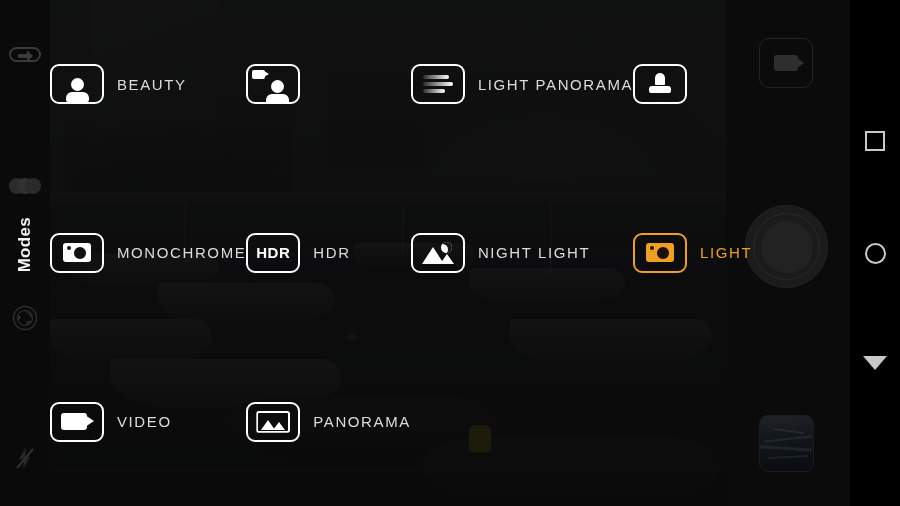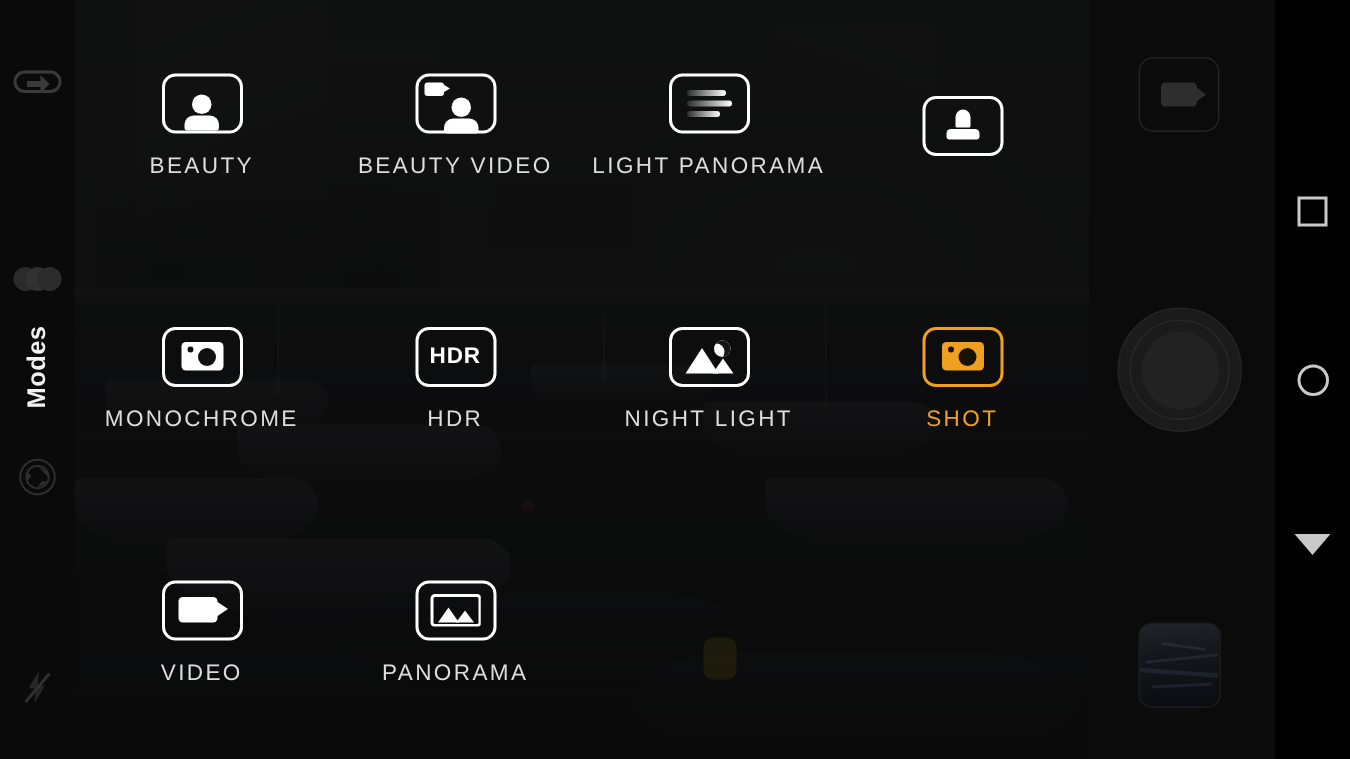--- a/index.html
+++ b/index.html
@@ -61,21 +61,21 @@
   #sb-flash   { top:432px; }
   #modes-label { position:absolute; left:0; top:190px; width:50px; height:110px;
       display:flex; align-items:center; justify-content:center; }
   #modes-label span { transform:rotate(180deg); writing-mode:vertical-rl;
       color:#f2f2f2; font-size:17px; font-weight:bold; letter-spacing:.3px; }
 
   
   #modes-grid { position:absolute; left:50px; top:0; width:676px; height:506px;
       z-index:7; display:grid; grid-template-columns:repeat(4,1fr); grid-template-rows:repeat(3,1fr);
       align-items:center; justify-items:center; }
-  .mode { display:flex; flex-direction:column; align-items:center; gap:13px; width:100%;text-align:center; }
+  .mode { display:flex; flex-direction:row; align-items:center; gap:13px; width:100%;text-align:center; }
   .mode-ic { width:54px; height:40px; border:2px solid #ffffff; border-radius:9px;
       display:flex; align-items:center; justify-content:center; position:relative; }
   .mode-lb { color:#dcdcdc; font-size:15px; letter-spacing:1.6px; font-weight:500; white-space:nowrap; }
   .mode.active .mode-ic { border-color:#efa021; }
   .mode.active .mode-lb { color:#efa021; }
 
   
   .ic-person { width:13px; height:13px; border-radius:50%; background:#fff; position:relative; }
   .ic-person::after { content:""; position:absolute; left:-5px; top:14px; width:23px; height:10px;
       background:#fff; border-radius:6px 6px 2px 2px; }
@@ -242,21 +242,20 @@
           <div class="ic-person"></div>
         </div>
       <div class="mode-lb">BEAUTY</div>
     </div>
 
     <div class="mode">
       <div class="mode-ic">
         <div class="badge-cam"></div>
           <div class="ic-person" style="margin-left:8px;margin-top:4px;"></div>
       </div>
-      <div class="mode-lb">BEAUTY VIDEO</div>
     </div>
 
     <div class="mode">
       <div class="mode-ic">
         <div class="ic-trails">
           <i style="top:2px;  width:26px;"></i>
           <i style="top:9px;  width:30px;"></i>
           <i style="top:16px; width:22px;"></i>
         </div>
       </div>
@@ -298,21 +297,21 @@
     </div>
 
 
     <div class="mode active">
       <div class="mode-ic">
         <div class="ic-cam amber">
             <div class="dot"></div>
             <div class="lens"></div>
           </div>
       </div>
-      <div class="mode-lb">SHOT</div>
+      <div class="mode-lb">LIGHT</div>
     </div>
 
     <div class="mode">
       <div class="mode-ic">
         <div class="ic-vid" style="margin-left:-6px;"></div>
       </div>
       <div class="mode-lb">VIDEO</div>
     </div>
 
     <div class="mode">

